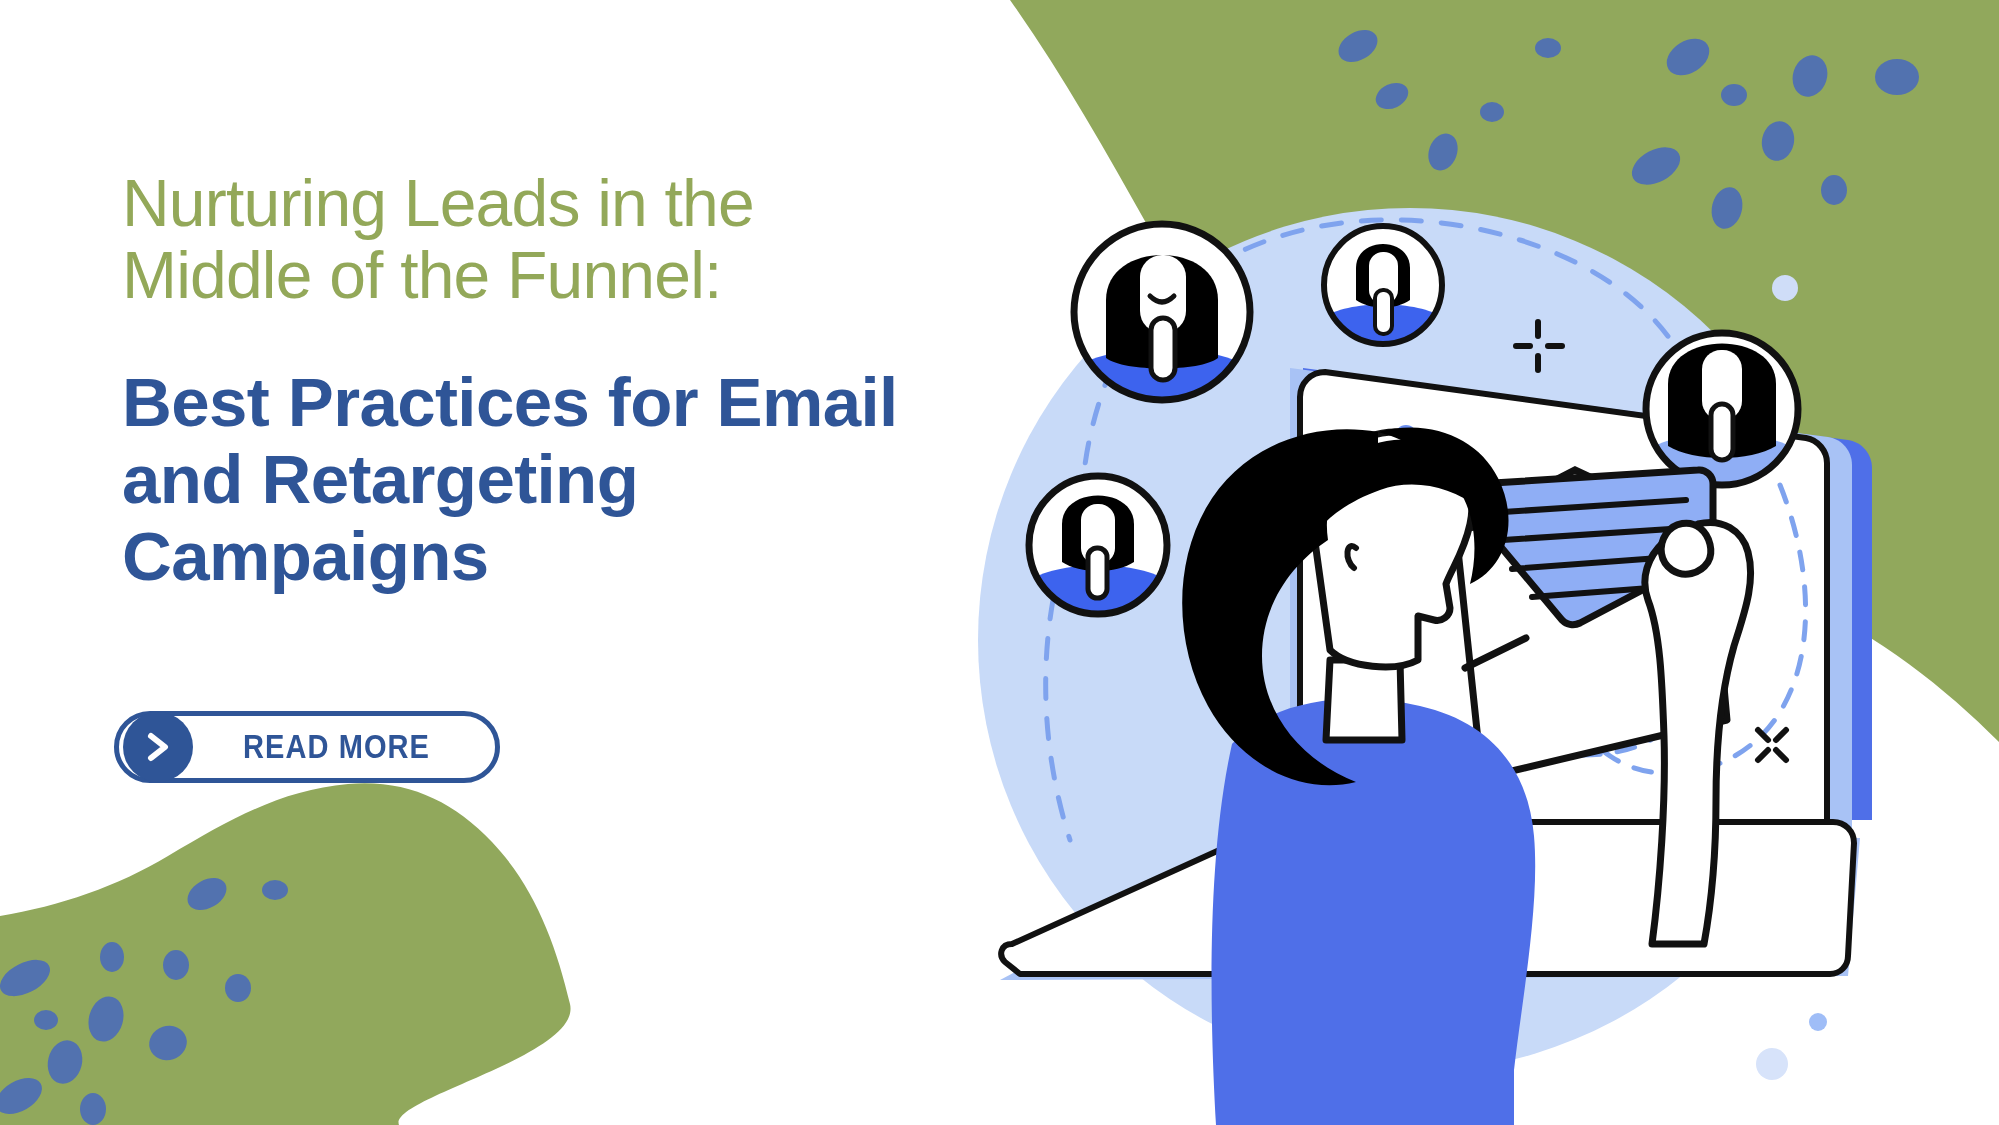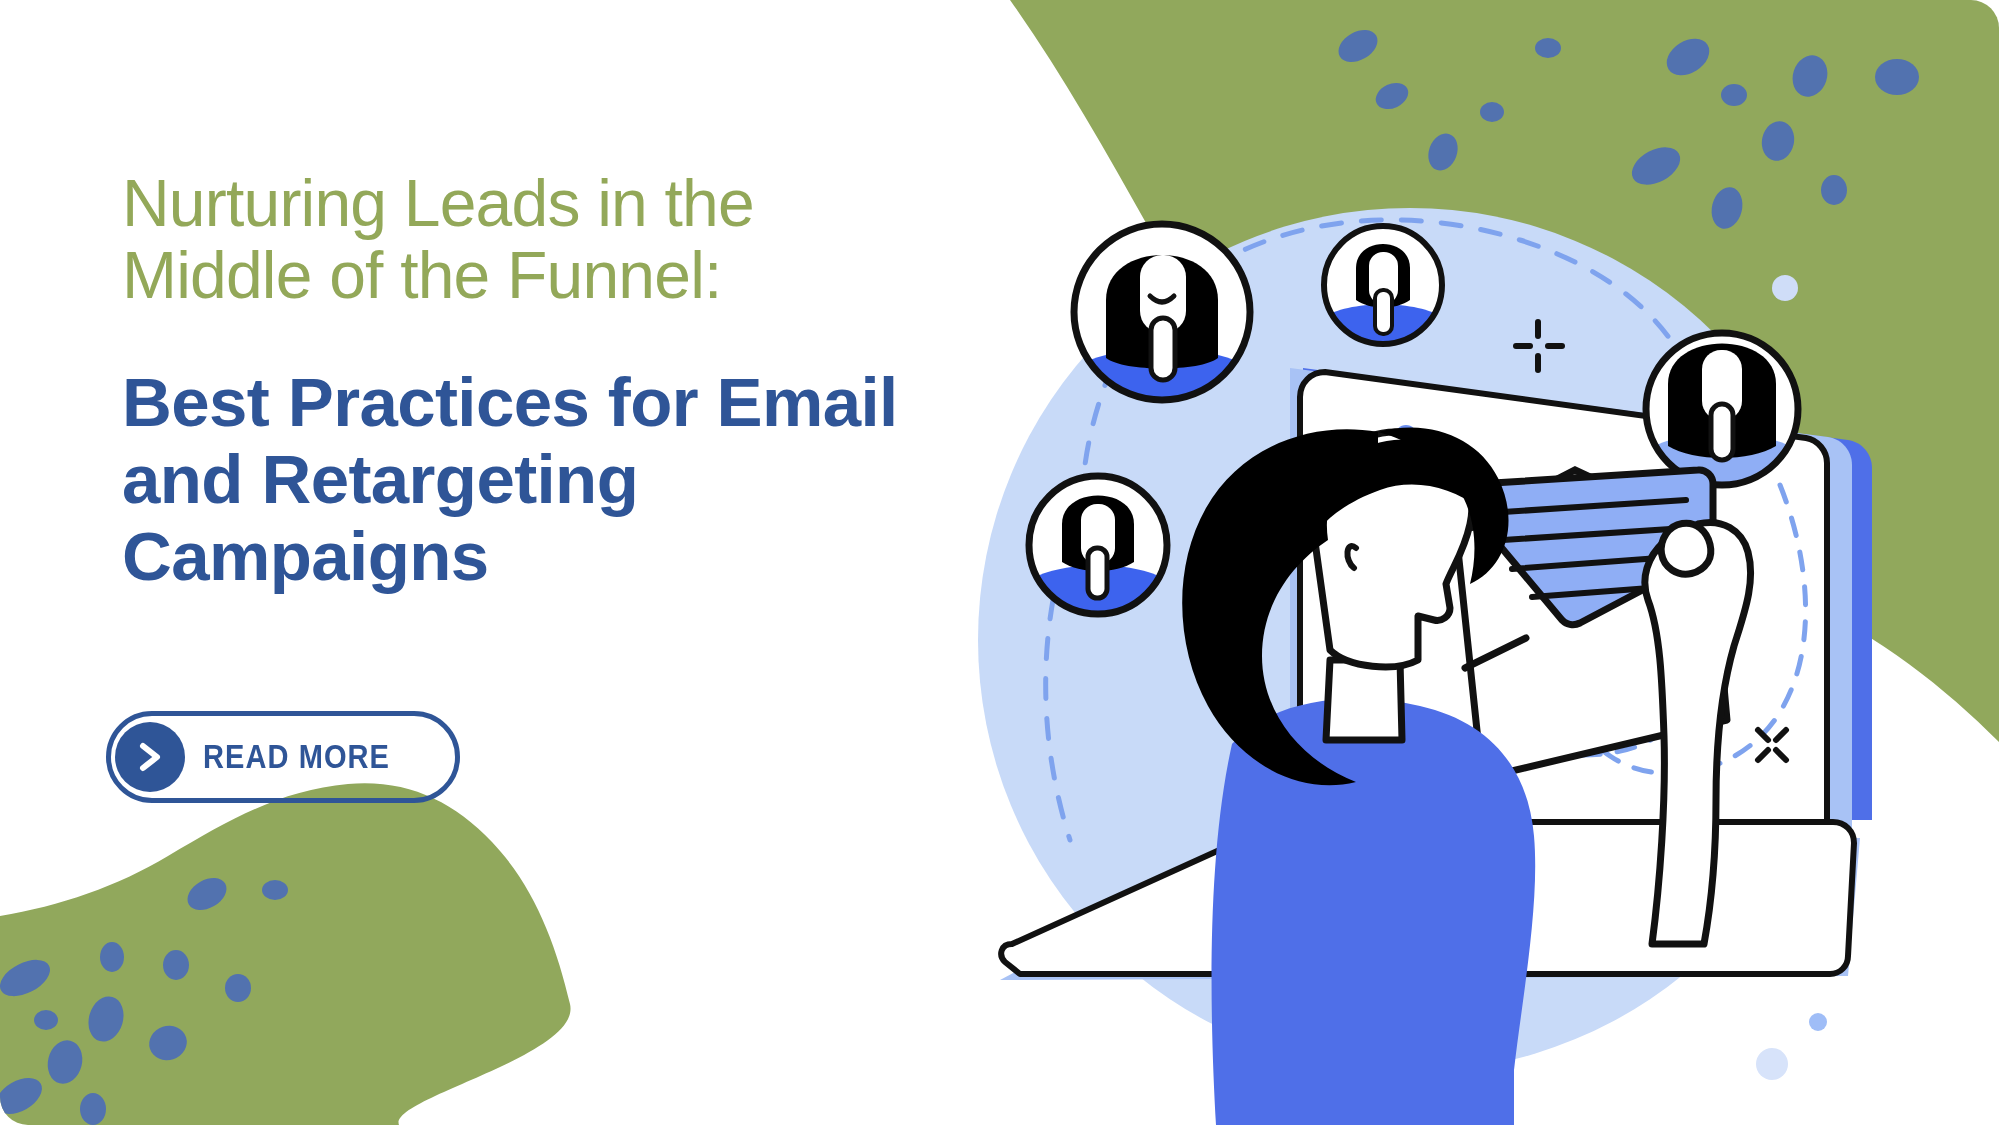--- a/index.html
+++ b/index.html
@@ -10,21 +10,20 @@
   }
   body {
     font-family: "Liberation Sans", sans-serif;
   }
   #banner {
     position: relative;
     width: 1999px;
     height: 1125px;
     overflow: hidden;
     background: #ffffff;
-    border-radius: 28px;
   }
   #bg-layer, #art-layer {
     position: absolute;
     top: 0; left: 0;
     width: 1999px;
     height: 1125px;
   }
   .text-col {
     position: absolute;
     left: 122px;
@@ -45,32 +44,33 @@
     font-size: 69px;
     line-height: 1.12;
     font-weight: 700;
     letter-spacing: -0.6px;
     margin: 0;
     padding-top: 52px;
     white-space: pre-line;
   }
   .cta {
     position: absolute;
-    left: 106px;
+    left: 114px;
     top: 711px;
     display: inline-flex;
     align-items: center;
-    height: 92px;
+    height: 72px;
     box-sizing: border-box;
     padding-right: 40px;
     border: 5px solid #2F5597;
     border-radius: 48px;
     background: transparent;
     cursor: pointer;
     text-decoration: none;
+    gap: 32px;
   }
   .cta-circle {
     width: 70px;
     height: 70px;
     margin-left: 4px;
     margin-right: 18px;
     border-radius: 50%;
     background: #2F5597;
     display: flex;
     align-items: center;

